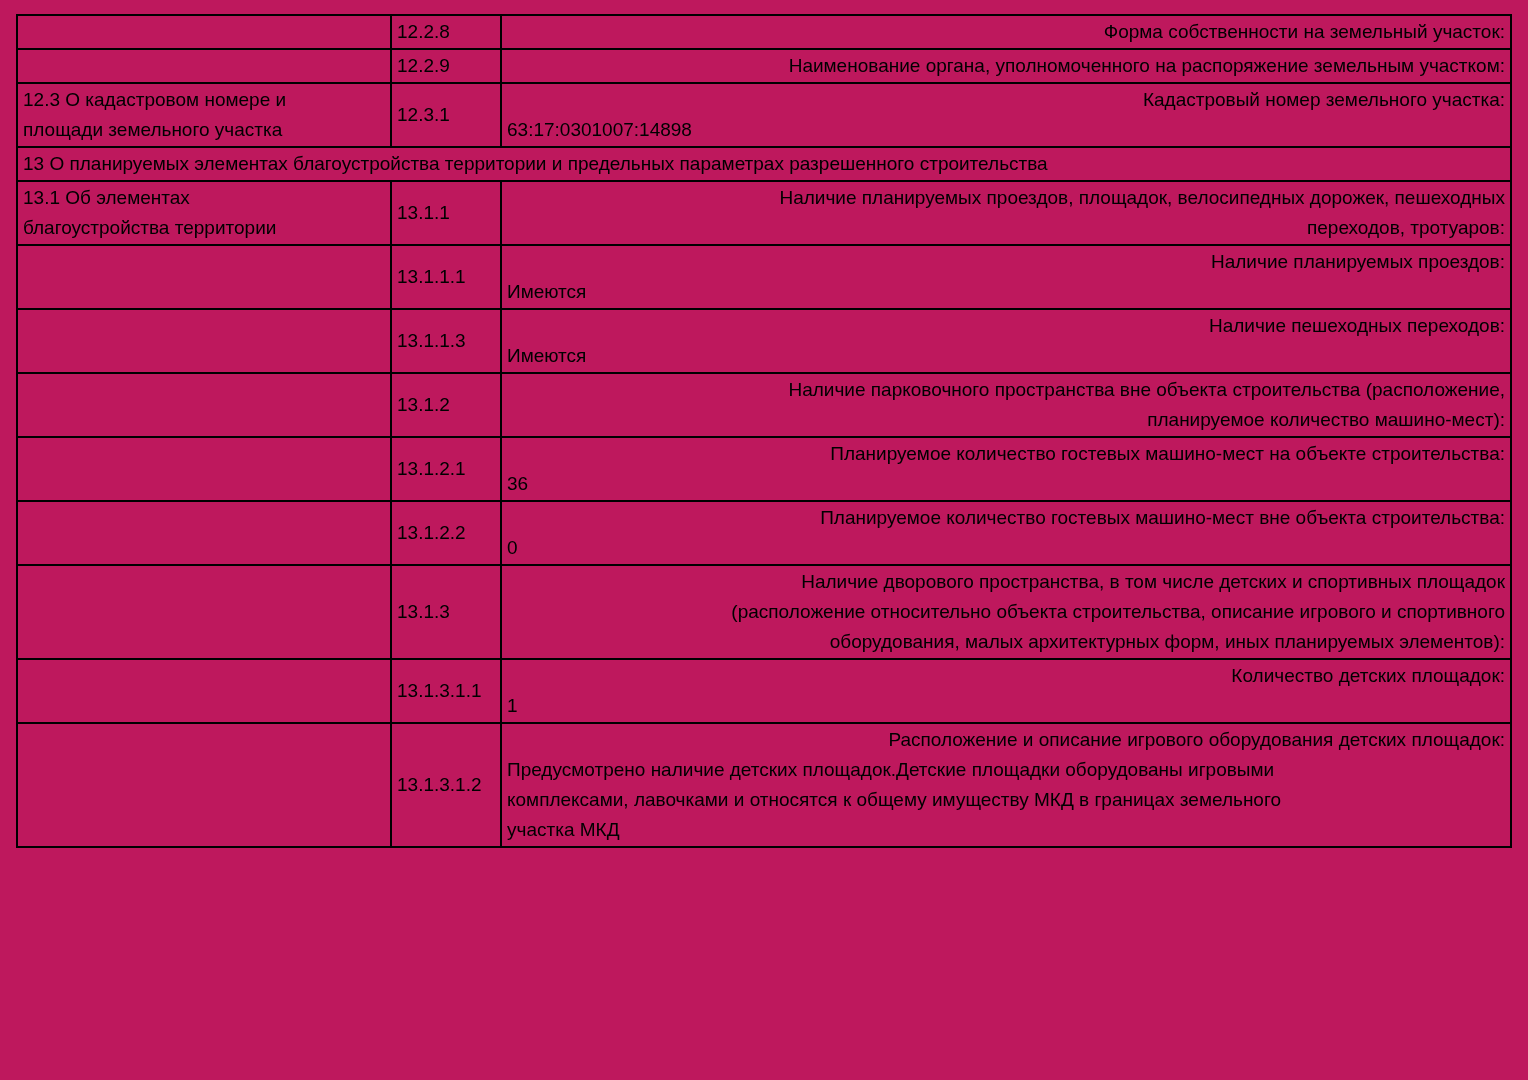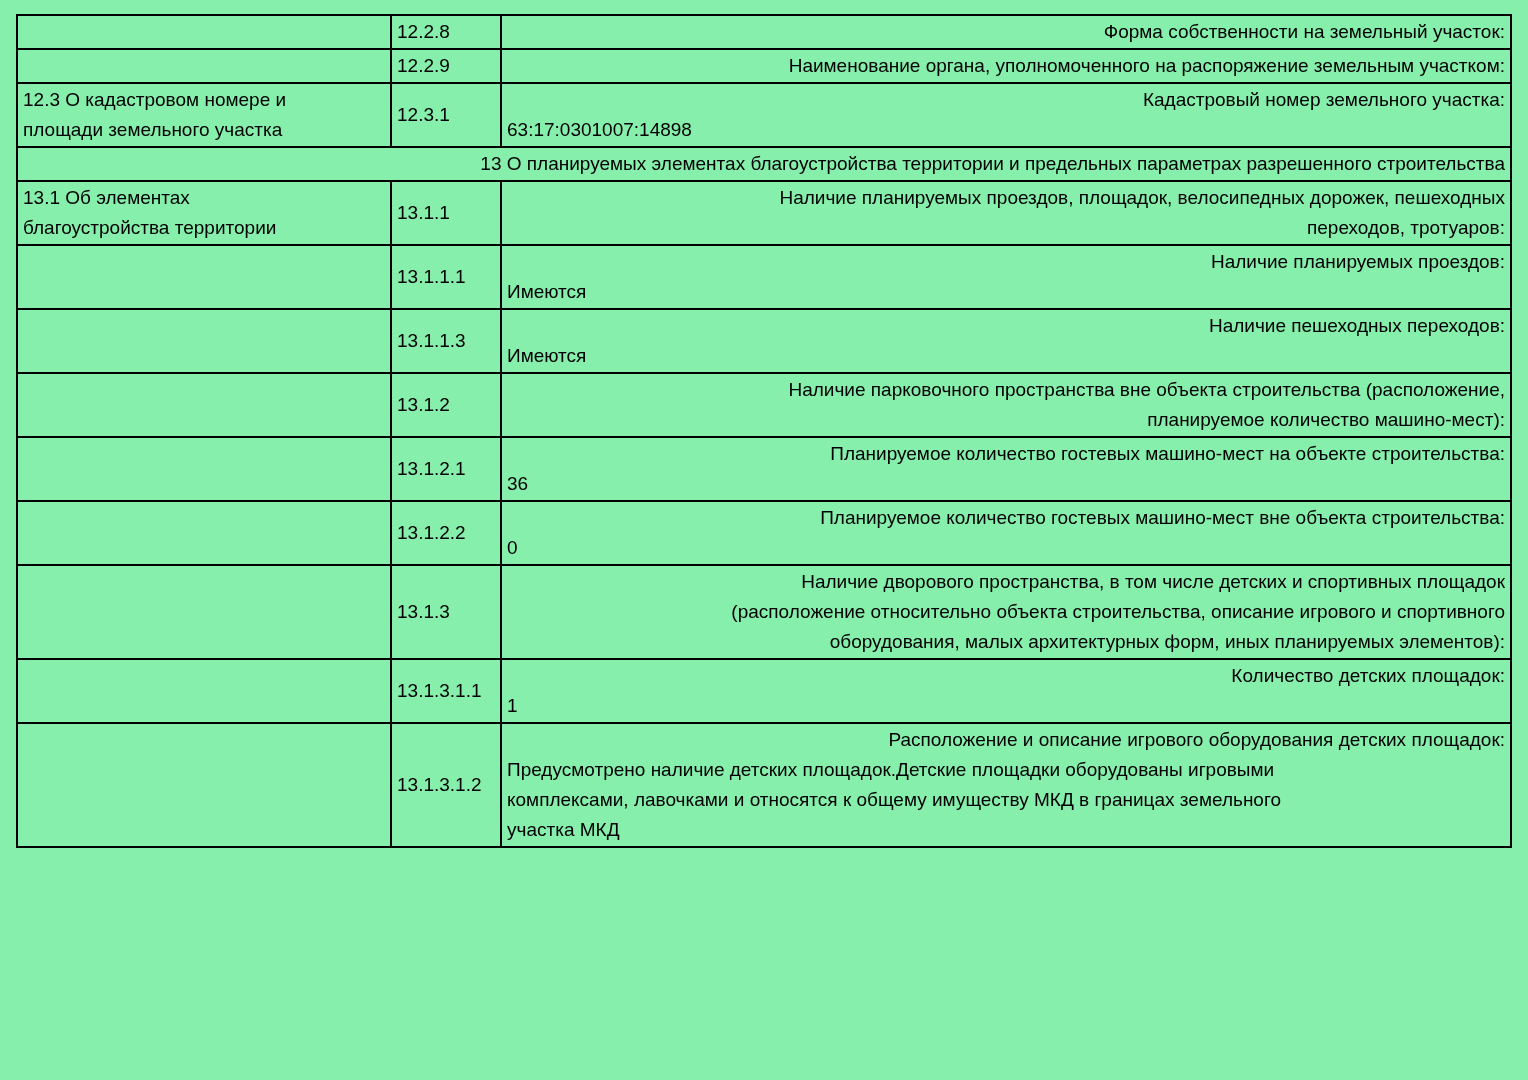--- a/index.html
+++ b/index.html
@@ -5,21 +5,21 @@
   html, body {
     margin: 0;
     padding: 0;
     background: #ffffff;
     font-family: "Liberation Sans", "DejaVu Sans", sans-serif;
     color: #000000;
   }
   .page {
     width: 1528px;
     height: 1080px;
-    background: #86efac;
+    background: #be185d;
     box-sizing: border-box;
     padding: 14px 16px 0 16px;
   }
   table.decl {
     border-collapse: collapse;
     table-layout: fixed;
     width: 1496px;
   }
   table.decl col.c-section { width: 374px; }
   table.decl col.c-num     { width: 110px; }
@@ -36,21 +36,20 @@
     white-space: pre-line;
     margin-left: 29px;
   }
   td.col-num {
     padding-left: 3px;
     padding-right: 1px;
   }
   td.section-header {
     font-size: 19px;
     line-height: 30px;
-    text-align: right;
   }
   .field-label {
     display: block;
     white-space: pre-line;
     text-align: right;
   }
   .field-value {
     display: block;
     font-weight: normal;
     white-space: pre-line;

